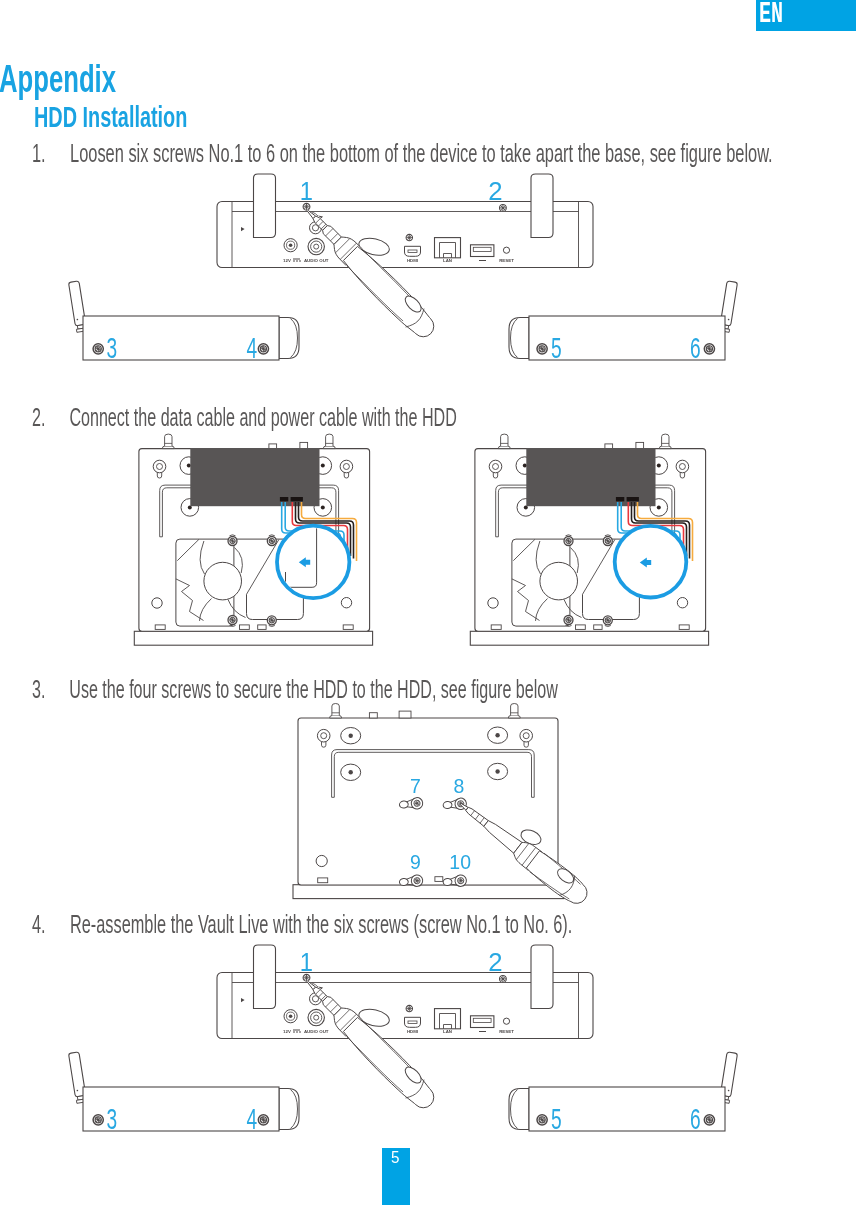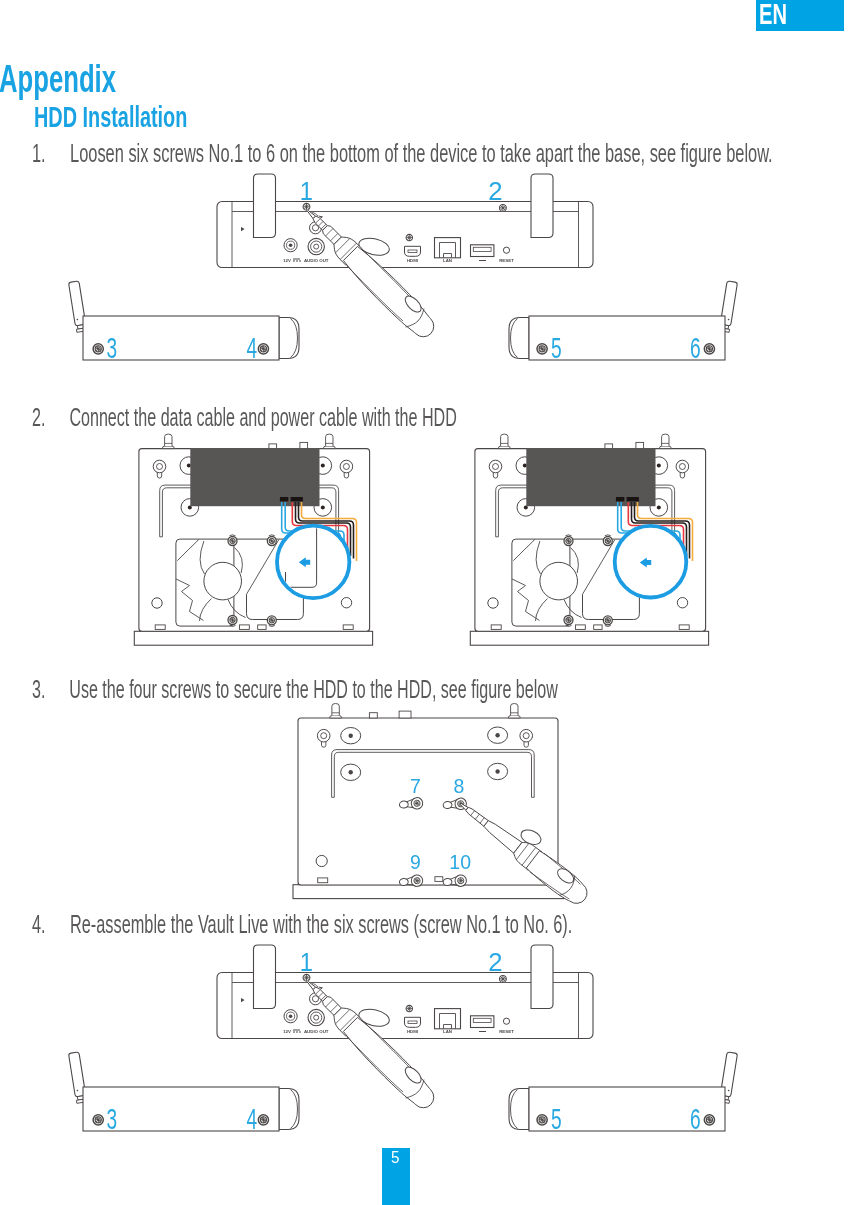--- a/index.html
+++ b/index.html
@@ -1,18 +1,18 @@
 <!DOCTYPE html>
 <html><head>
 <meta charset="utf-8">
 <style>
 html,body{margin:0;padding:0;background:#fff;}
 #page{position:relative;width:856px;height:1205px;background:#fff;overflow:hidden;font-family:"Liberation Sans",sans-serif;}
 .cond{transform-origin:0 0;white-space:nowrap;}
-#en{position:absolute;left:756px;top:0;width:88px;height:31px;background:#00a3e4;}
+#en{position:absolute;left:756px;top:0;width:100px;height:31px;background:#00a3e4;font-family:Liberation Mono, monospace;}
 #en span{position:absolute;left:2.5px;top:-3.3px;color:#fff;font-weight:bold;font-size:30px;display:inline-block;transform:scaleX(0.67);transform-origin:0 0;}
 #h1{position:absolute;left:-1px;top:58px;color:#19a3e2;font-weight:bold;font-size:38px;transform:scaleX(0.676);}
 #h2{position:absolute;left:34px;top:100px;color:#19a3e2;font-weight:bold;font-size:30px;transform:scaleX(0.662);}
 .item{position:absolute;color:#595757;font-size:26px;transform:scaleX(0.6305);}
 .item .num{display:inline-block;width:60.4px;}
 #tab{position:absolute;left:381.8px;top:1147.8px;width:28.2px;height:57.2px;background:#00a3e4;}
 #tab span{position:absolute;left:9.5px;top:1.5px;color:#fff;font-size:16px;display:inline-block;transform:scaleX(0.95);transform-origin:0 0;}
 svg{position:absolute;left:0;top:0;}
 </style>
 </head>

